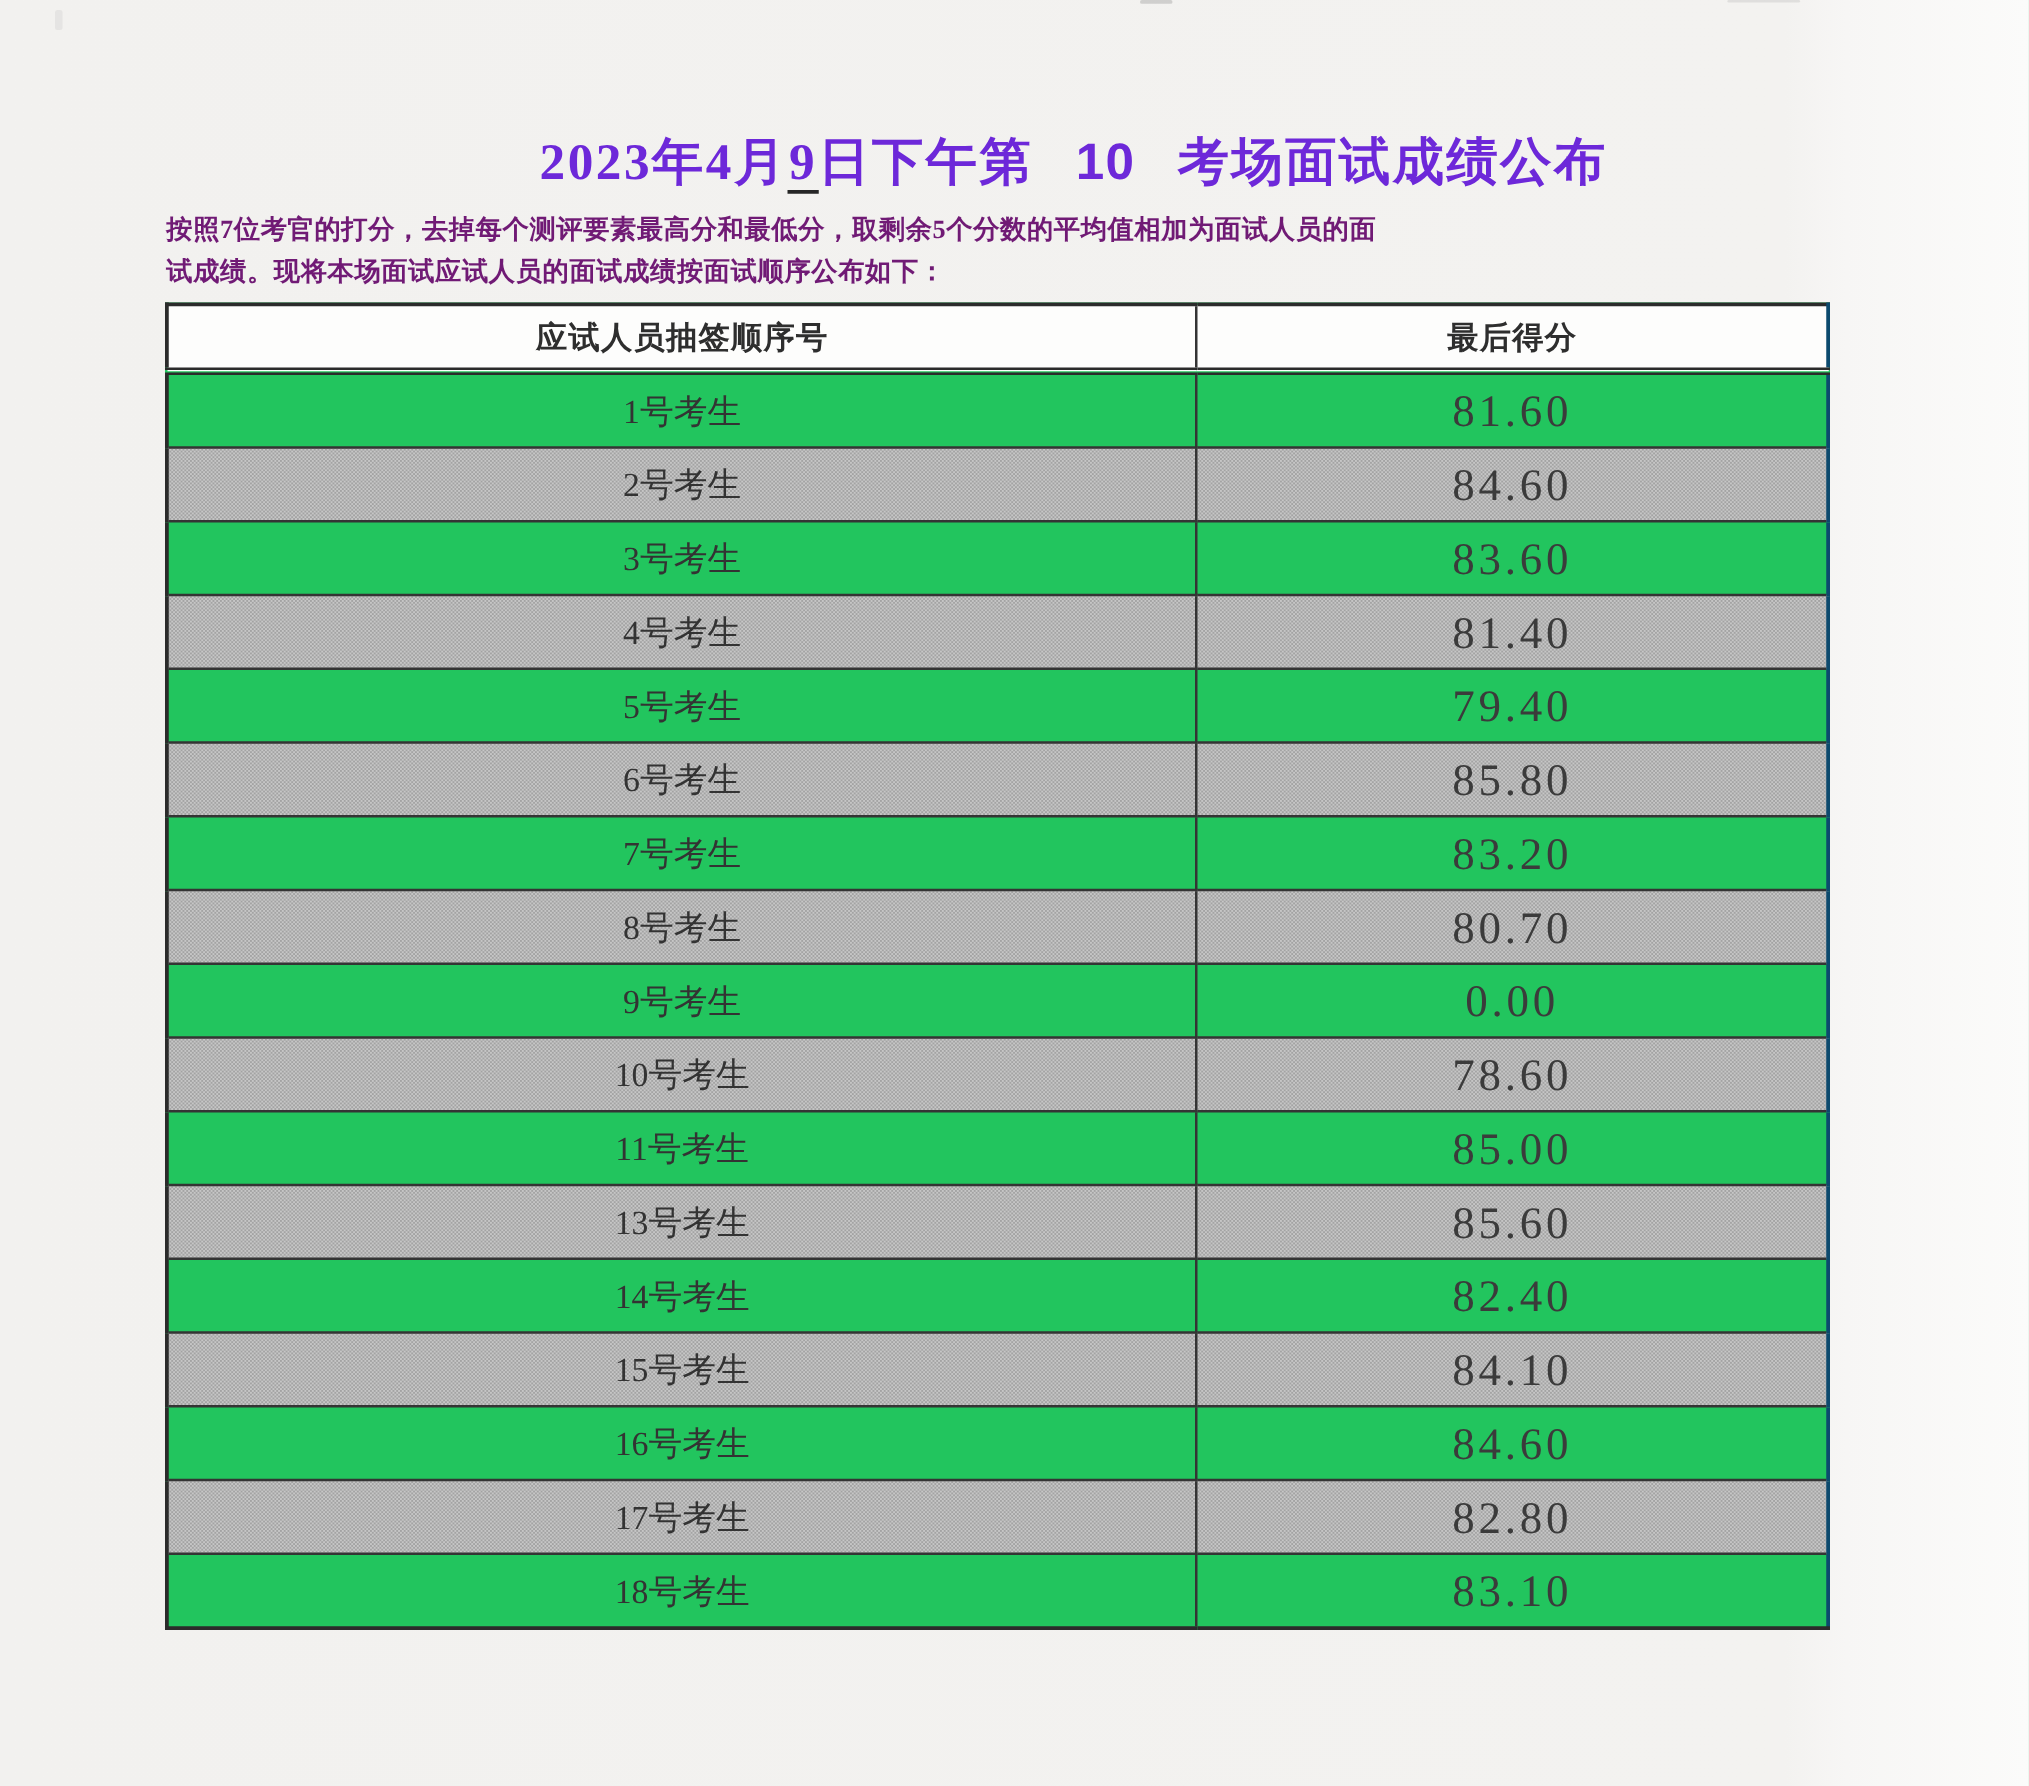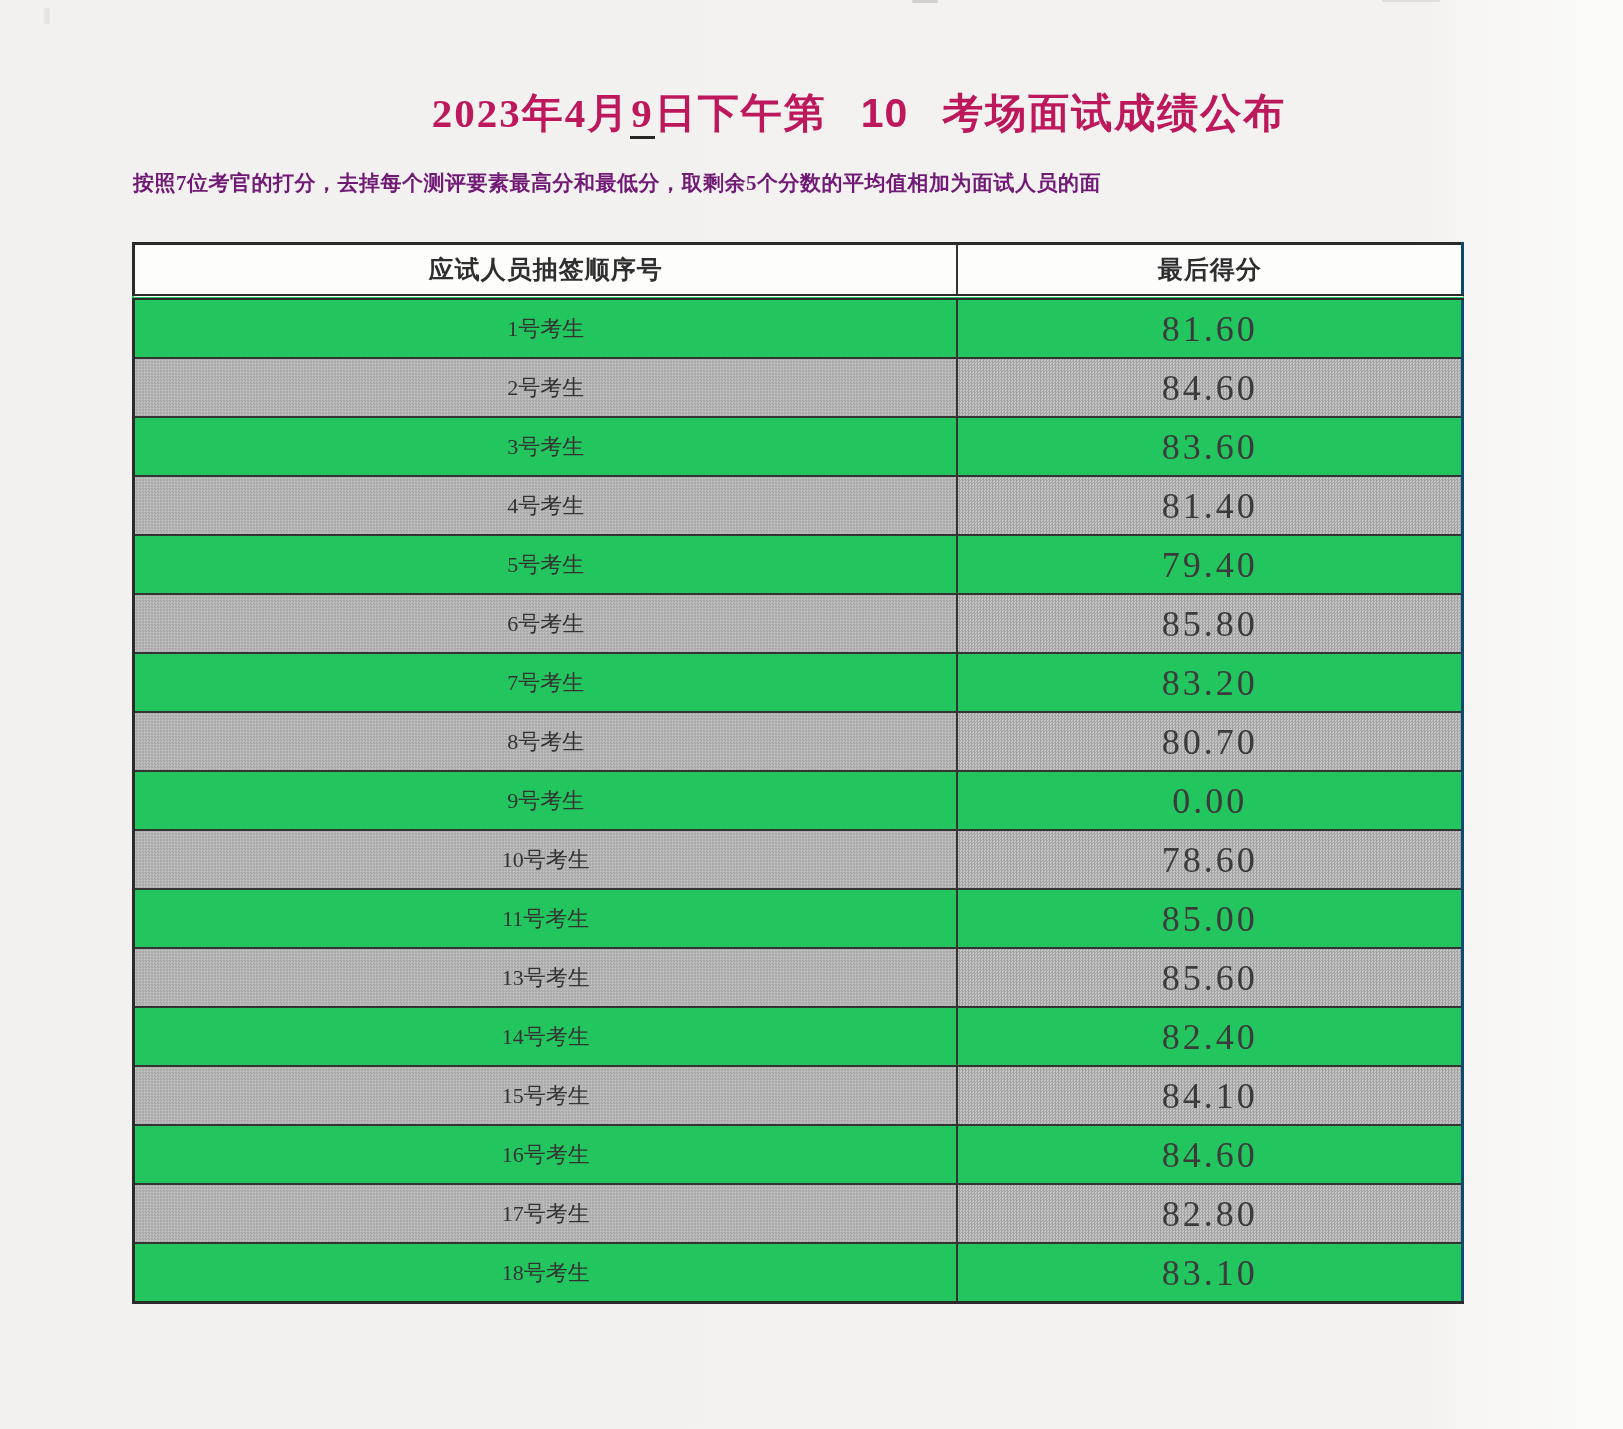--- a/index.html
+++ b/index.html
@@ -21,28 +21,28 @@
   
   .scan-artifact {
     position: absolute;
     background: #8f8f8f;
     opacity: 0.35;
     border-radius: 2px;
   }
 
   .doc-title {
     position: absolute;
-    top: 86px;
+    top: 102px;
     left: 95px;
     right: 0;
     text-align: center;
     font-size: 41px;
     font-weight: bold;
     letter-spacing: 2px;
-    color: #be185d;
+    color: #6d28d9;
     white-space: nowrap;
   }
   .doc-title .day-underlined {
     border-bottom: 3px solid #262626;
     padding: 0 1px 0 1px;
   }
   .doc-title .room-number {
     font-family: "Liberation Sans", "DejaVu Sans", sans-serif;
     font-weight: bold;
     margin: 0 34px;
@@ -90,21 +90,21 @@
     background: #fdfdfc;
   }
   .score-table th:first-child,
   .score-table td:first-child { border-left: 3px solid #2b2b2b; }
   .score-table th:last-child,
   .score-table td:last-child { border-right: 3px solid #0c4a6e; }
   .score-table tbody tr:last-child td { border-bottom: 3px solid #2b2b2b; margin-top: 16px; }
 
   .score-table td {
     height: 57px;
-    font-size: 22px;
+    font-size: 27px;
     color: #333333;
   }
   .score-table td.score {
     font-size: 36px;
     letter-spacing: 3px;
     color: #3b3b3b;
   }
 
   
   .score-table tbody tr:nth-child(even) td {
@@ -119,20 +119,21 @@
 <div class="scan-artifact" style="left: 912px; top: 0; width: 26px; height: 3px;"></div>
 <div class="scan-artifact" style="left: 1382px; top: 0; width: 58px; height: 2px; opacity: 0.2;"></div>
 <div class="scan-artifact" style="left: 44px; top: 8px; width: 6px; height: 16px; opacity: 0.12;"></div>
 
 <div class="doc-title">
   <span>2023年4月</span><span class="day-underlined">9</span><span>日下午第</span><span class="room-number">10</span><span>考场面试成绩公布</span>
 </div>
 
 <div class="intro">
   <div>按照7位考官的打分，去掉每个测评要素最高分和最低分，取剩余5个分数的平均值相加为面试人员的面</div>
+  <div>试成绩。现将本场面试应试人员的面试成绩按面试顺序公布如下：</div>
 </div>
 
 <table class="score-table">
   <colgroup>
     <col class="col-order">
     <col class="col-score">
   </colgroup>
   <thead>
     <tr>
       <th>应试人员抽签顺序号</th>

